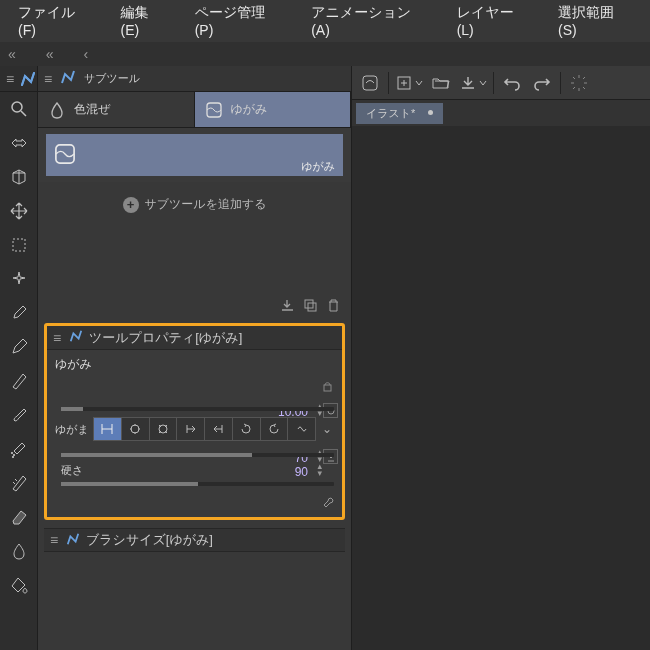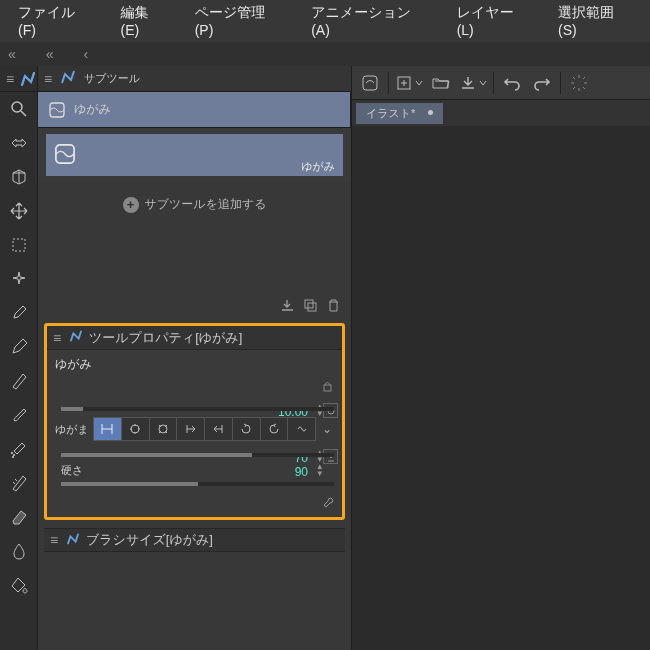--- a/index.html
+++ b/index.html
@@ -48,21 +48,21 @@
     
     
     .prop-wrap { margin: 4px 6px; border: 3px solid #f5a623; border-radius: 3px; background: #3a3a3a; padding: 0; }
     .prop-head { height: 24px; display: flex; align-items: center; border-bottom: 1px solid #262626; background: #333; }
     .subtitle { font-size: 13px; color: #ccc; padding-left: 2px; }
     .current-name { padding: 6px 8px; font-size: 12px; color: #ddd; }
     .lockrow { height: 20px; text-align: right; padding-right: 8px; }
     
     .slider-row { padding: 4px 8px 2px 14px; position: relative; }
     .slider-row .label { font-size: 11px; color: #ccc; }
-    .slider-row .valbox { position: absolute; right: 34px; top: 6px; font-size: 12px; color: #5eead4; }
+    .slider-row .valbox { position: absolute; right: 34px; top: 6px; font-size: 12px; color: #c4b5fd; }
     .stepper { position: absolute; right: 20px; top: 4px; font-size: 9px; line-height: 7px; color: #999; cursor: pointer;}
     .modebtn { position: absolute; right: 4px; top: 4px; width: 15px; height: 15px; border: 1px solid #666; display: flex; align-items: center; justify-content: center; cursor: pointer; }
     .track { height: 4px; background: #2a2a2a; margin-top: 4px; position: relative; border-radius: 1px; }
     .fill { height: 100%; background: #7a7a7a; }
     
     .mode-row { padding: 4px 8px; display: flex; align-items: center; gap: 4px; }
     .mode-row .label { font-size: 11px; color: #ccc; width: 34px; overflow: hidden; white-space: nowrap; }
     .mode-grid { flex: 1; display: flex; border: 1px solid #555; background: #333; }
     .mode-cell { flex: 1; height: 22px; display: flex; align-items: center; justify-content: center; border-right: 1px solid #555; cursor: pointer; }
     .mode-cell:last-child { border-right: none; }
@@ -198,20 +198,28 @@
   <div class="subpanel">
     <div class="panel-head">
       <span class="hamburger">≡</span>
       <span class="brush-ic"><svg width="16" height="16" viewBox="0 0 16 16">
             <path d="M2 14 L5 5 L11 11 L14 2" stroke="#6aa2e0" stroke-width="2" fill="none"></path>
           </svg></span>
       <span class="panel-title">サブツール</span>
     </div>
 
     <div class="tabrow">
+      <div class="tab">
+        <span class="tab-icon">
+            <svg width="20" height="20" viewBox="0 0 20 20">
+              <path d="M10 3 C6 8 5 11 5 13 C5 16 7 18 10 18 C13 18 15 16 15 13 C15 11 14 8 10 3 Z" stroke="#bbb" fill="none" stroke-width="1.3"></path>
+            </svg>
+          </span>
+        <span>色混ぜ</span>
+      </div>
       <div class="tab active">
         <span class="tab-icon">
             <svg width="20" height="20" viewBox="0 0 20 20">
               <rect x="3" y="3" width="14" height="14" rx="3" stroke="#ddd" fill="none" stroke-width="1.3"></rect>
               <path d="M3 10 Q7 6 10 10 T17 10" stroke="#ddd" fill="none"></path>
             </svg>
           </span>
         <span>ゆがみ</span>
       </div>
     </div>

